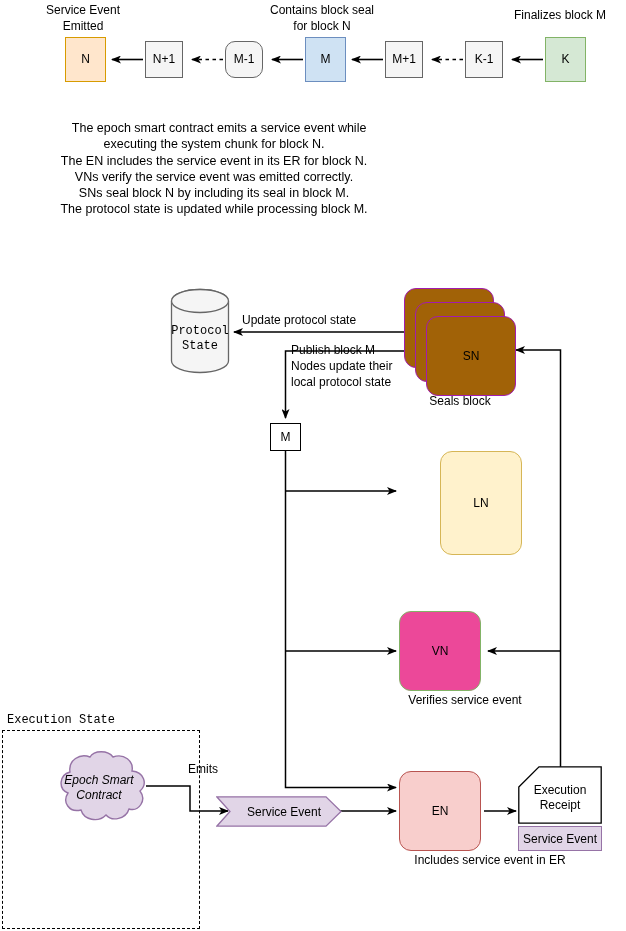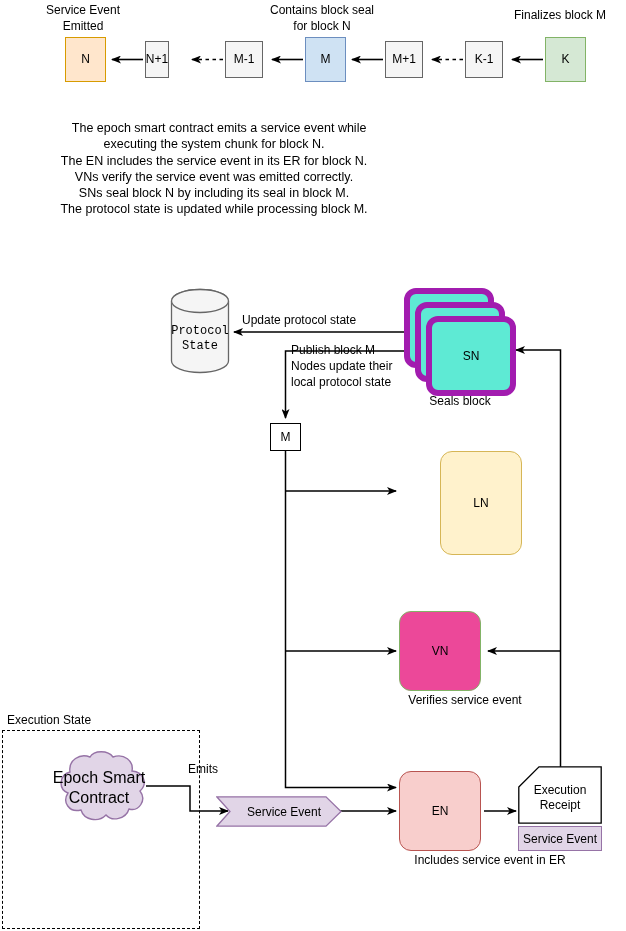--- a/index.html
+++ b/index.html
@@ -66,21 +66,21 @@
   }
 
   
   .rbox {
     border-radius: 12px;
     font-size: 12px;
   }
   .rbox-ln { background:#fff2cc; border:1px solid #d6b656; }
   .rbox-vn { background:#ec4899; border:1px solid #82b366; }
   .rbox-en { background:#f8cecc; border:1px solid #b85450; }
-  .rbox-sn { background:#5eead4; border:6px solid #a21caf; }
+  .rbox-sn { background:#a16207; border:1px solid #a21caf; }
 
   .mbox {
     border: 1px solid #000000;
     background: #ffffff;
     font-size: 12px;
   }
 
   
   .dashed-box {
     position: absolute;
@@ -91,24 +91,25 @@
 
   
   .cloud-wrap { position: absolute; }
   .cloud-text {
     position: absolute;
     left: 0; top: 0;
     width: 100%; height: 100%;
     display: flex;
     align-items: center;
     justify-content: center;
-    font-size: 16px;
+    font-size: 12px;
     line-height: 1.25;
     text-align: center;
     white-space: pre;
+    font-style: italic;
   }
 
   
   .chev-wrap { position: absolute; }
   .chev-text {
     position: absolute;
     left: 0; top: 0;
     width: 100%; height: 100%;
     display: flex;
     align-items: center;
@@ -227,22 +228,22 @@
     </g>
   </svg>
 
   <div class="lbl" style="left:28px; top:3px; width:110px;">Service Event
 Emitted</div>
   <div class="lbl" style="left:252px; top:3px; width:140px;">Contains block seal
 for block N</div>
   <div class="lbl" style="left:500px; top:8px; width:120px;">Finalizes block M</div>
 
   <div class="node blk blk-n" style="left:65px; top:37px; width:41px; height:45px;">N</div>
-  <div class="node blk" style="left:145px; top:41px; width:24px; height:37px;">N+1</div>
-  <div class="node blk" style="left:225px; top:41px; width:38px; height:37px;">M-1</div>
+  <div class="node blk" style="left:145px; top:41px; width:38px; height:37px;">N+1</div>
+  <div class="node blk" style="left:225px; top:41px; width:38px; height:37px;border-radius:10px;">M-1</div>
   <div class="node blk blk-m" style="left:305px; top:37px; width:41px; height:45px;">M</div>
   <div class="node blk" style="left:385px; top:41px; width:38px; height:37px;">M+1</div>
   <div class="node blk" style="left:465px; top:41px; width:38px; height:37px;">K-1</div>
   <div class="node blk blk-k" style="left:545px; top:37px; width:41px; height:45px;">K</div>
 
   <div class="paragraph" style="left:44px; top:120px; width:340px;">   The epoch smart contract emits a service event while
 executing the system chunk for block N.
 The EN includes the service event in its ER for block N.
 VNs verify the service event was emitted correctly.
 SNs seal block N by including its seal in block M.
@@ -269,21 +270,21 @@
 Nodes update their
 local protocol state</div>
 
   <div class="node mbox" style="left:270px; top:423px; width:31px; height:28px;">M</div>
 
   <div class="node rbox rbox-ln" style="left:399px; top:451px; width:82px; height:104px;margin-left:41px;">LN</div>
 
   <div class="node rbox rbox-vn" style="left:399px; top:611px; width:82px; height:80px;">VN</div>
   <div class="lbl" style="left:370px; top:693px; width:190px;">Verifies service event</div>
 
-  <div class="lbl left" style="left:7px; top:713px; width:160px;">Execution State</div>
+  <div class="lbl left" style="left:7px; top:713px; width:160px;font-family:Liberation Mono, monospace;">Execution State</div>
   <div class="dashed-box" style="left:2px; top:730px; width:198px; height:199px;"></div>
 
   <div class="cloud-wrap" style="left:44px; top:748px; width:110px; height:80px;">
     <svg width="110" height="80" viewBox="0 0 110 80">
       <path d="M26,24
                C24,12 36,5 46,9
                C50,2 64,2 69,9
                C80,5 90,13 88,23
                C100,24 104,36 96,43
                C103,52 95,64 85,61

